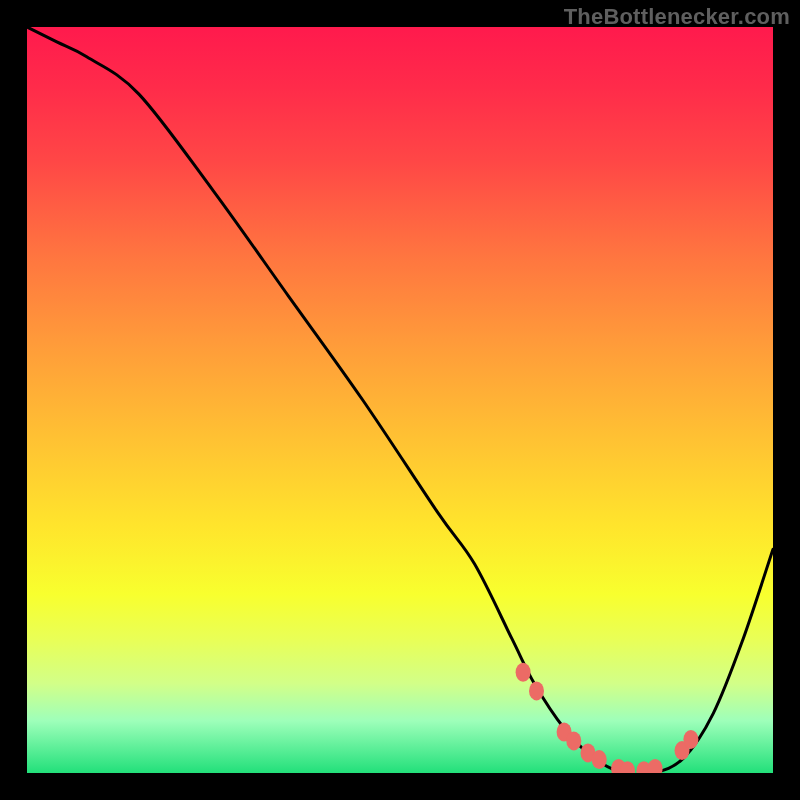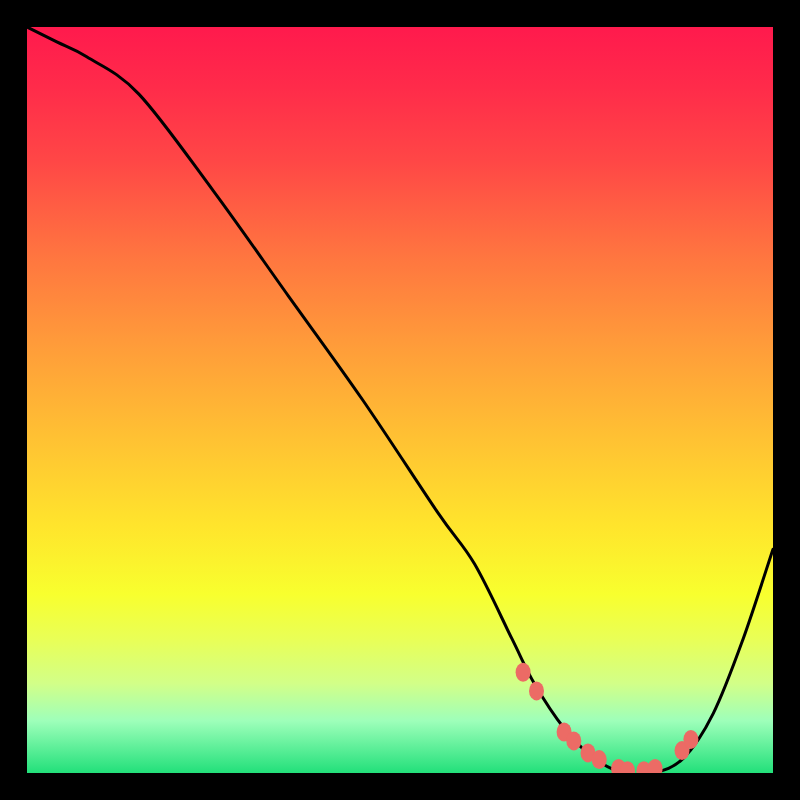--- a/index.html
+++ b/index.html
@@ -75,13 +75,14 @@
           <ellipse cx="572.2" cy="732.6" rx="7.5" ry="9.5" class="dot"></ellipse>
           <ellipse cx="591.6" cy="741.5" rx="7.5" ry="9.5" class="dot"></ellipse>
           <ellipse cx="600.5" cy="743.8" rx="7.5" ry="9.5" class="dot"></ellipse>
           <ellipse cx="616.9" cy="743.8" rx="7.5" ry="9.5" class="dot"></ellipse>
           <ellipse cx="628.1" cy="741.5" rx="7.5" ry="9.5" class="dot"></ellipse>
           <ellipse cx="655.0" cy="723.6" rx="7.5" ry="9.5" class="dot"></ellipse>
           <ellipse cx="663.9" cy="712.4" rx="7.5" ry="9.5" class="dot"></ellipse>
         </g>
     </svg>
   </div>
+  <div class="watermark">TheBottlenecker.com</div>
 </div>
 
 </body></html>

